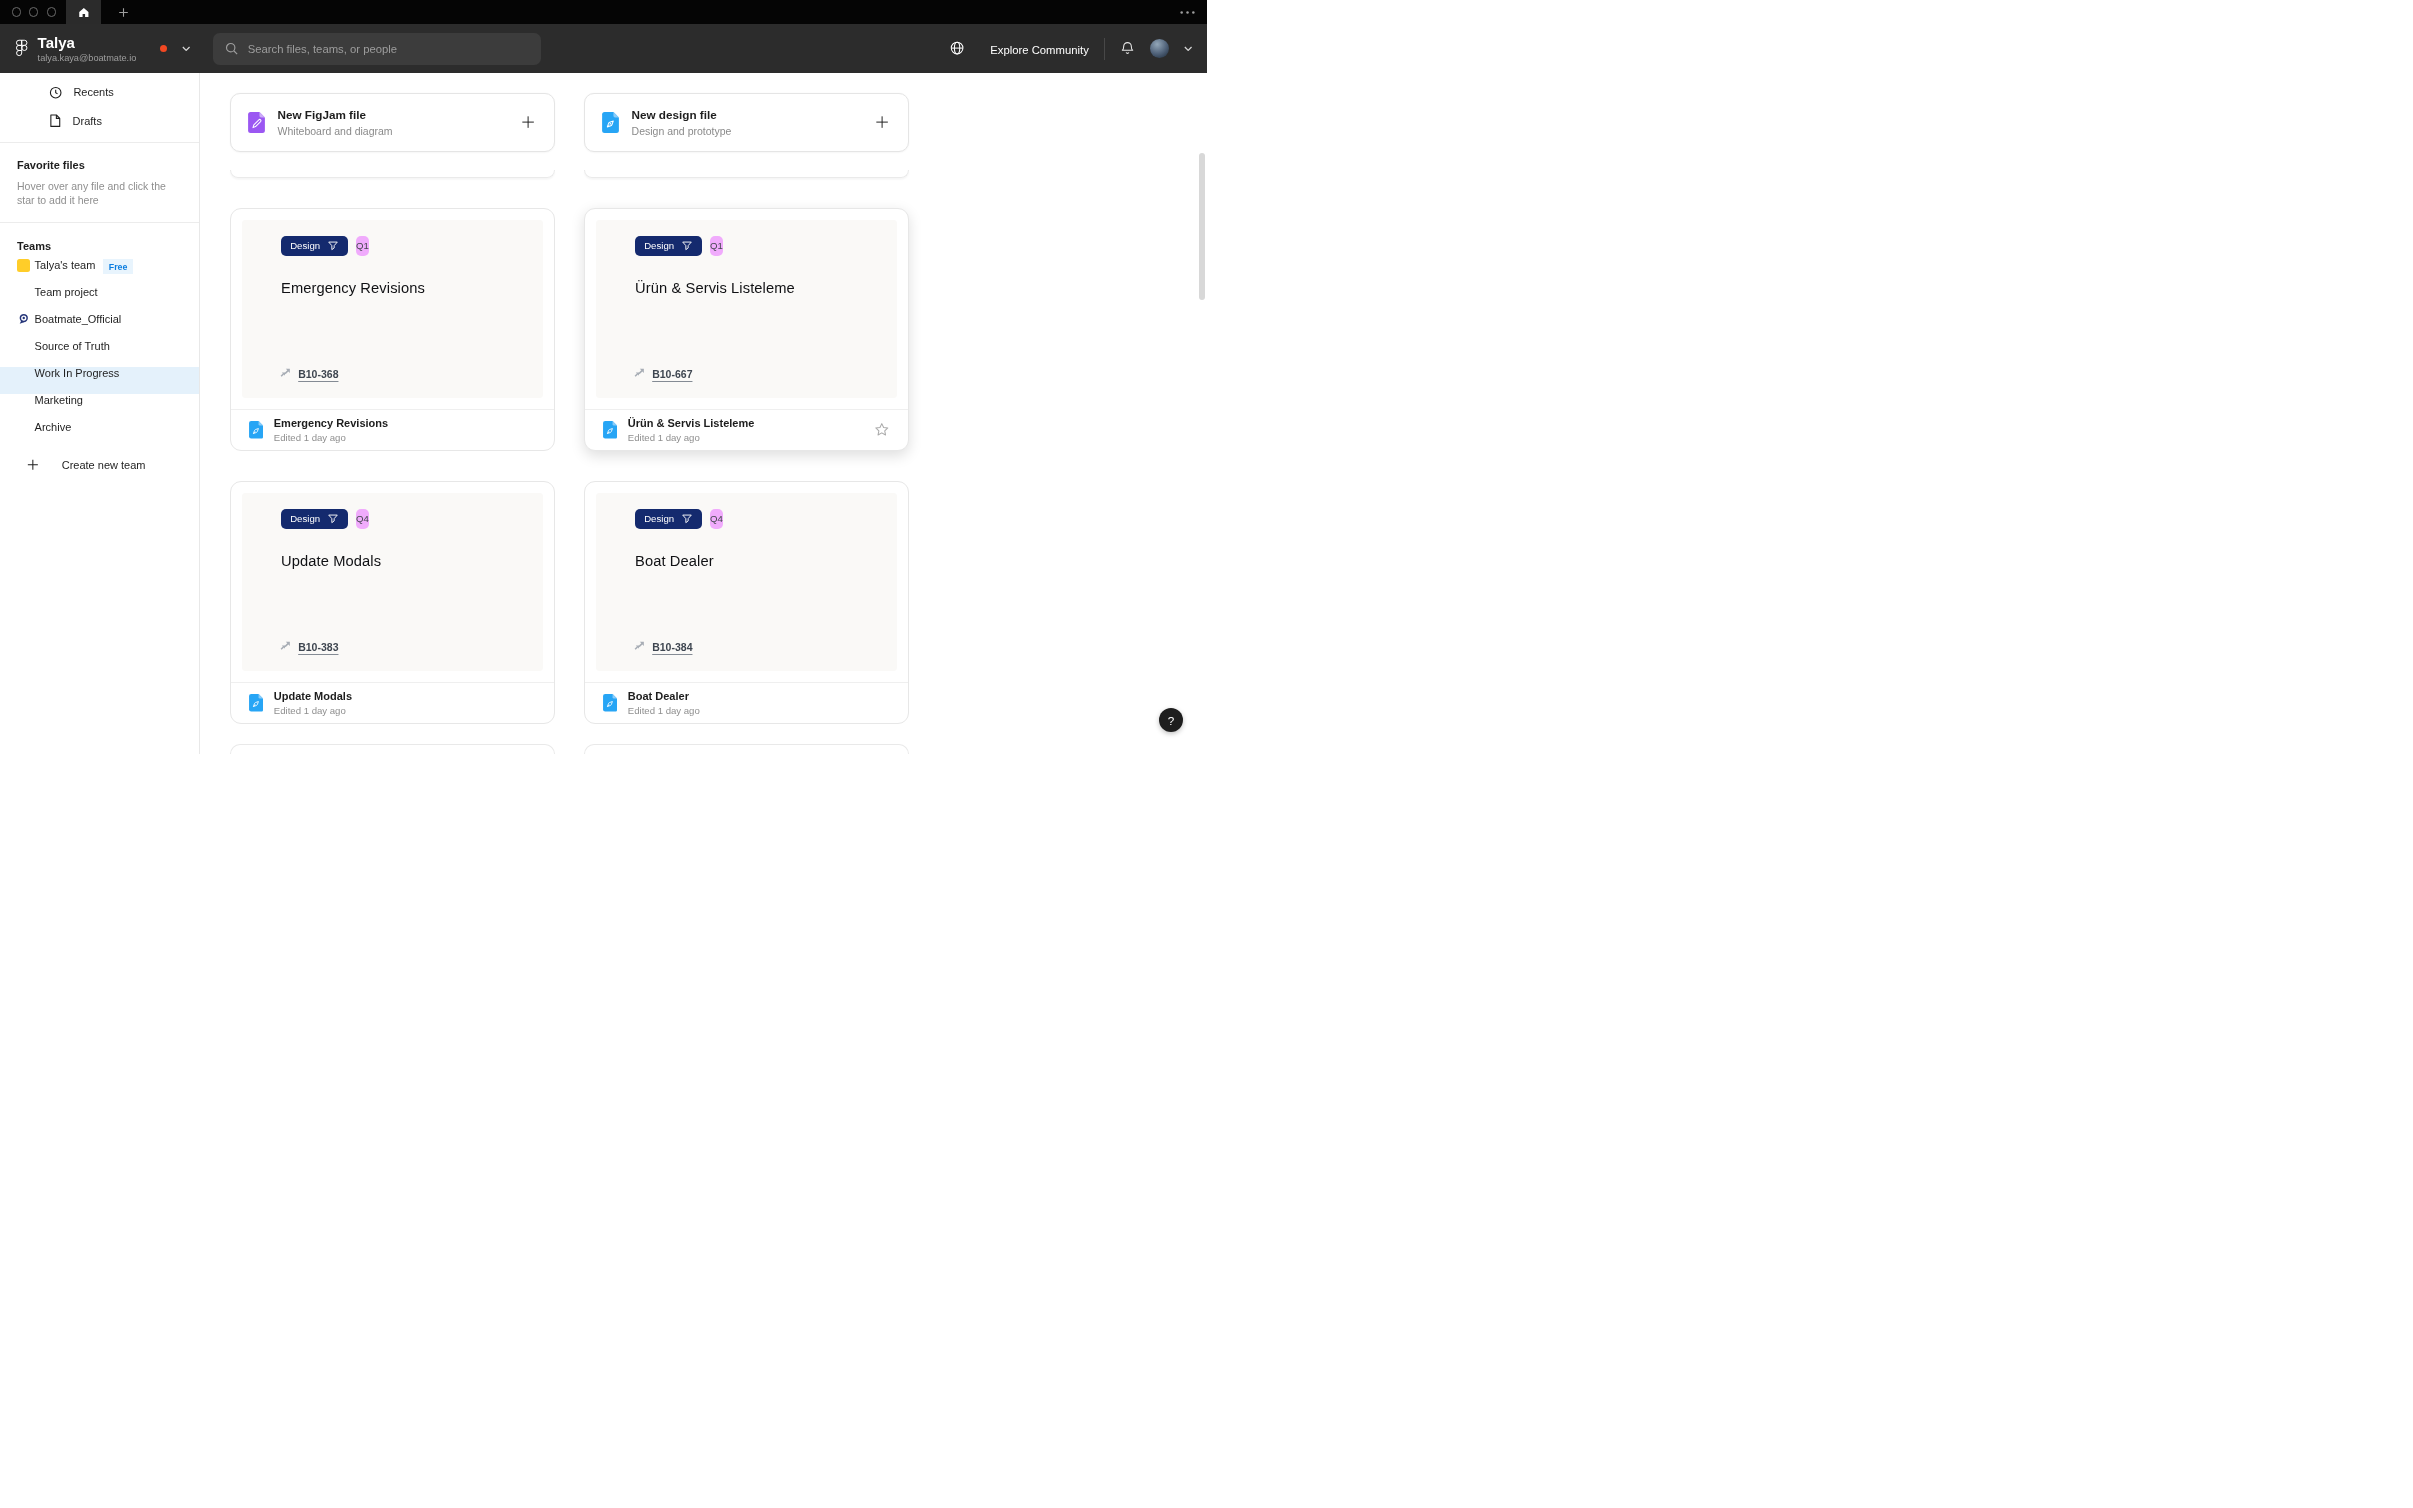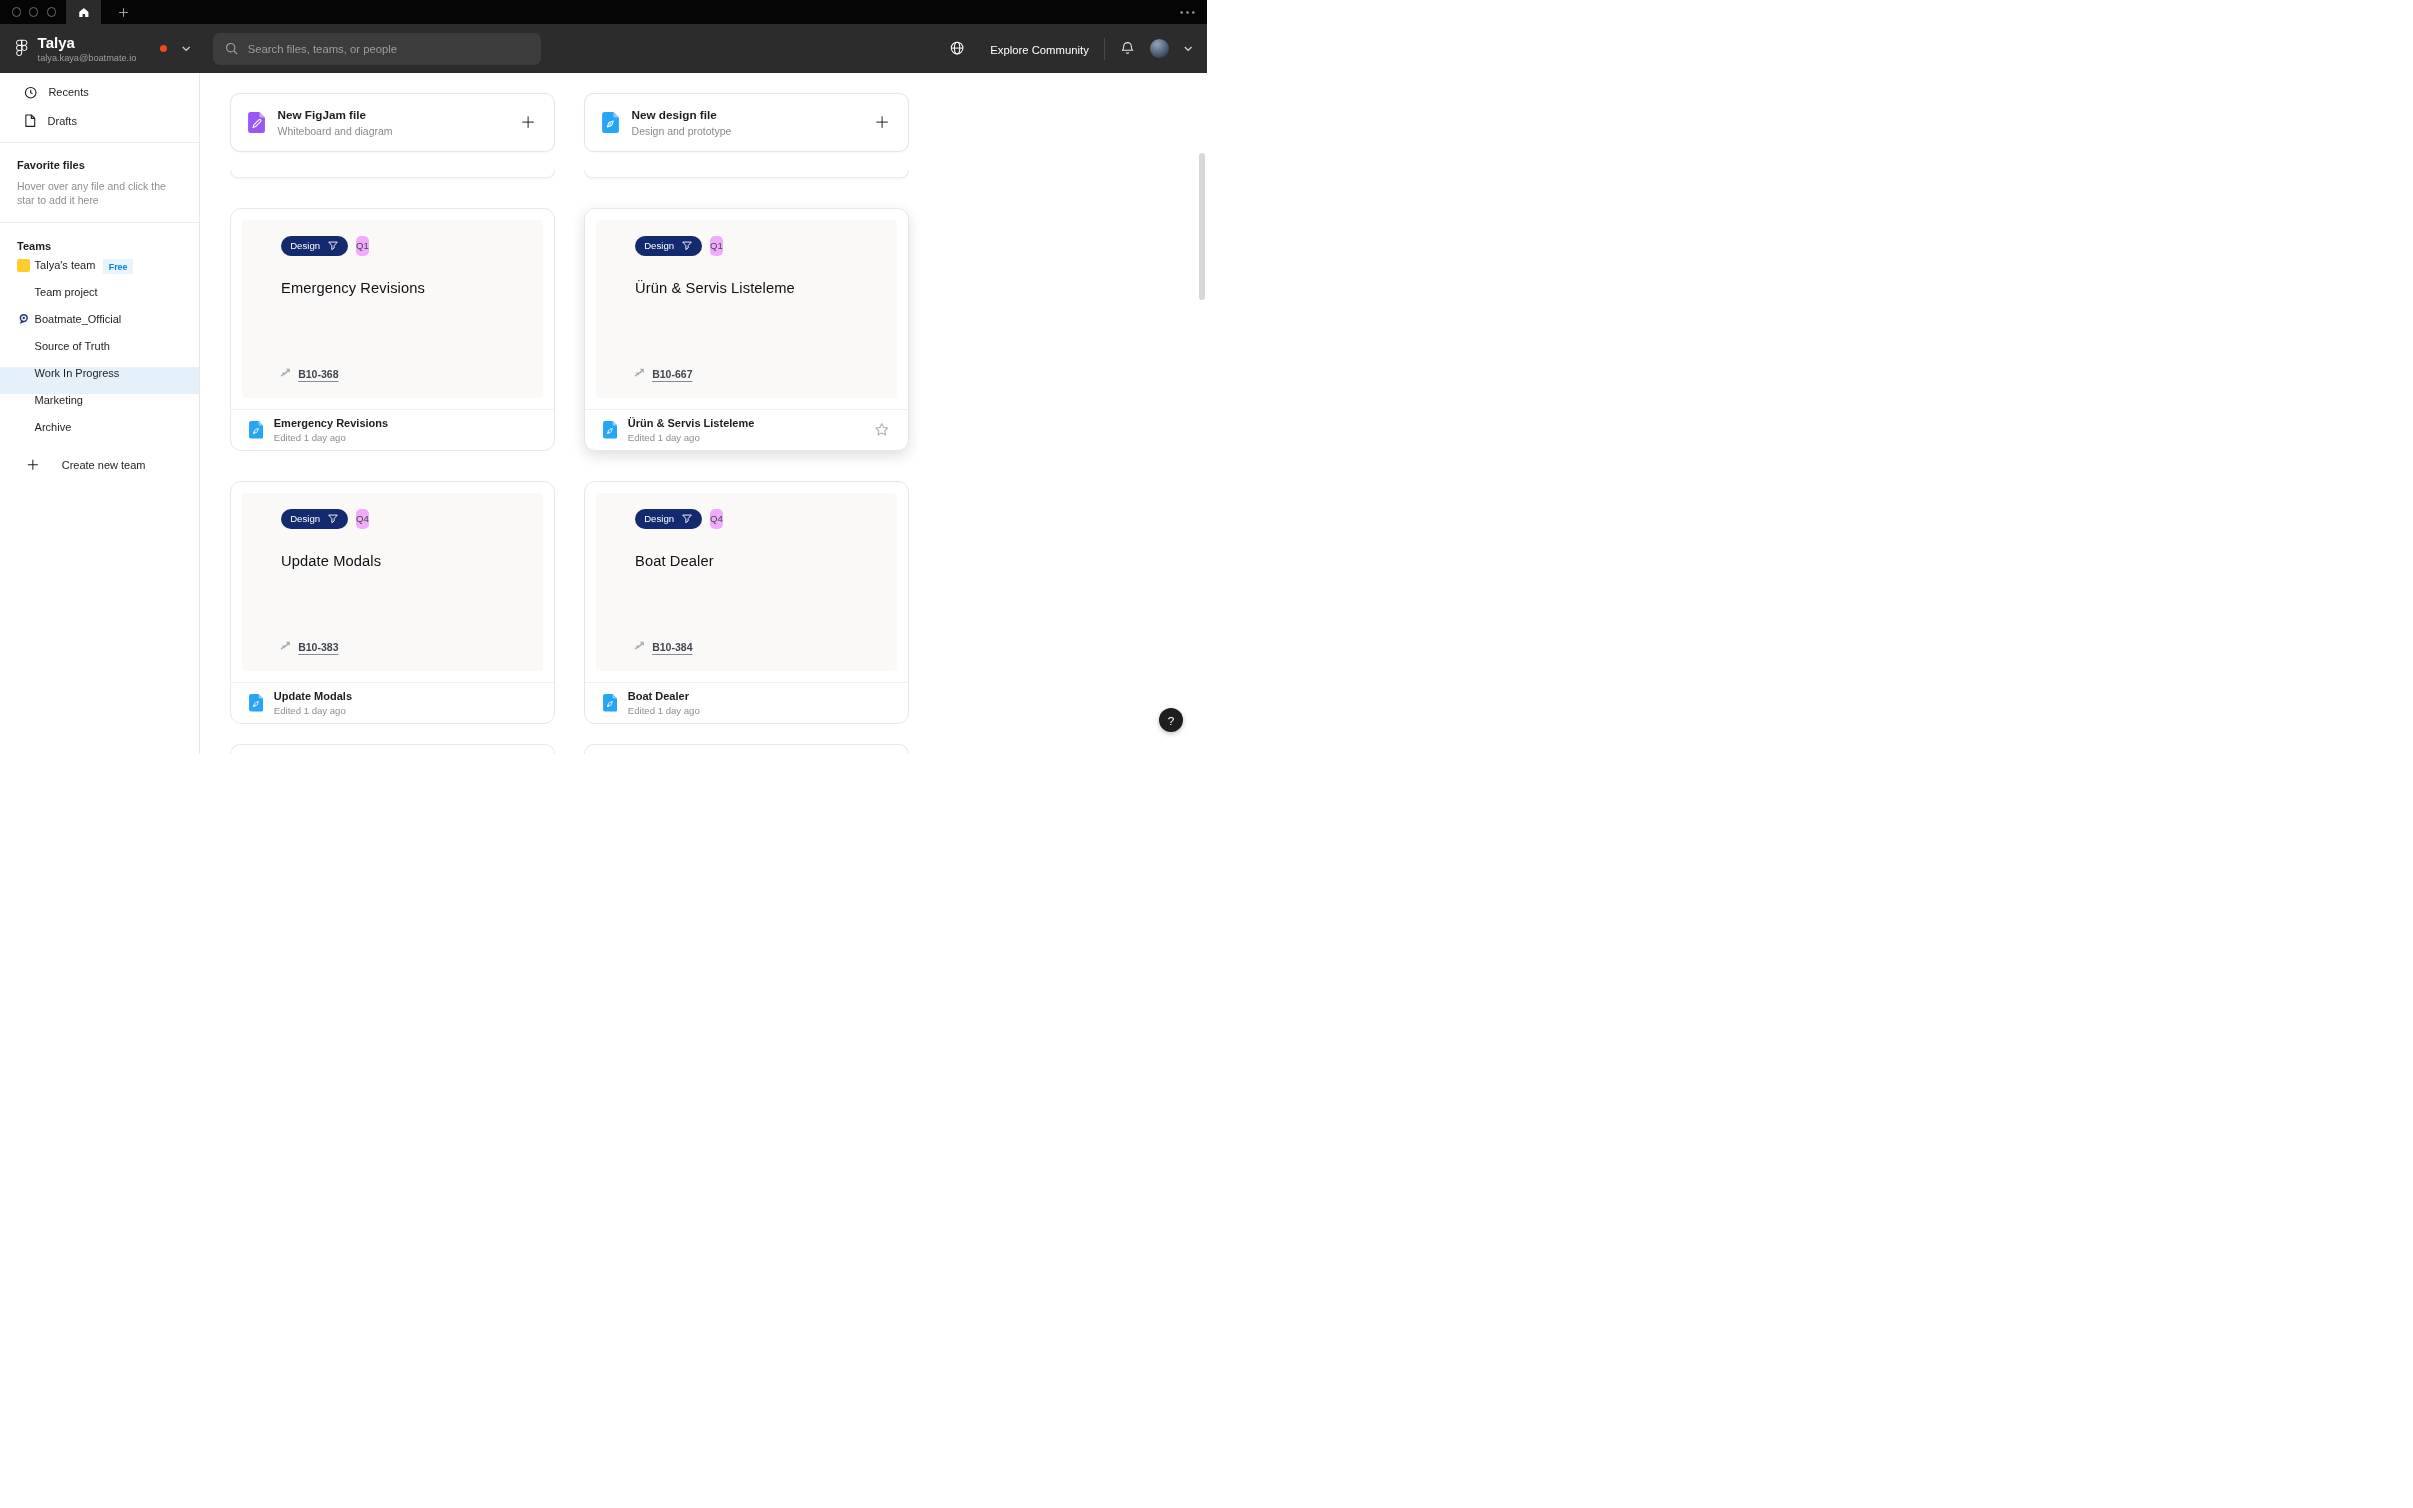--- a/index.html
+++ b/index.html
@@ -33,21 +33,21 @@
   .topbar-right { margin-left:auto; display:flex; align-items:center; gap:15px; padding-right:15px; }
   .explore { display:flex; align-items:flex-end; gap:26px; font-size:11.3px; font-weight:500; color:#fff; cursor:pointer; }
   .vdiv { width:0.8px; height:22px; background:#484848; }
   .avatar { width:19px; height:19px; border-radius:50%;
             background:radial-gradient(circle at 38% 28%, #93a7b8, #51637a 52%, #1f2d3d 95%); }
 
   
   .app { display:flex; height:681px; }
   .sidebar { width:200px; flex:0 0 200px; border-right:0.8px solid #e8e8e8; background:#fff; padding-top:5px; }
   .snav-item { height:28.5px; display:flex; align-items:center; gap:11px; padding-left:24px;
-               font-size:11px; color:#1e1e1e; cursor:pointer; }
+               font-size:11px; color:#1e1e1e; cursor:pointer;margin-left:25px; }
   .sdivider { height:0.8px; background:#ececec; margin:6.7px 0; }
   .ssection-h { font-size:11px; font-weight:700; color:#1e1e1e; padding:10px 17px 7.5px; }
   .shint { font-size:10.5px; color:#8f8f8f; line-height:14.2px; padding:0 22px 8.4px 17px; }
   .team-item { height:27px; display:flex; align-items:flex-start; padding-left:17px; font-size:11px;
                color:#1e1e1e; cursor:pointer; }
   .team-item.selected { background:#e4f1fb; }
   .t-icon { width:12.6px; height:12.6px; margin-right:5px; display:flex; align-items:center; justify-content:center; flex:0 0 12.6px; }
   .yellow-square { width:12.6px; height:12.6px; border-radius:2.5px; background:#ffcd29; }
   .free-badge { margin-left:7.5px; font-size:8.8px; font-weight:700; color:#0b7de0; background:#e8f4fd;
                 padding:2.5px 5.9px; border-radius:0; }
@@ -68,21 +68,21 @@
                 margin-top:17.6px; box-shadow:0 1.7px 1.7px rgba(0,0,0,0.04); }
 
   .files-grid { display:grid; grid-template-columns:325px 325px; column-gap:29px; row-gap:30px; margin-top:30px; }
   .file-card { height:243px; border:0.8px solid #e7e7e7; border-radius:11px; background:#fff;
                display:flex; flex-direction:column; cursor:pointer; }
   .file-card.hovered { box-shadow:0 4.2px 13.4px rgba(0,0,0,0.13); }
   .thumb { margin:11px 11px 0; height:178px; background:#faf9f7; border-radius:3.4px;
            position:relative; padding:16px 0 0 39px; }
   .badge-row { display:flex; align-items:center; gap:8.4px; }
   .tag-badge { background:#142a6e; color:#fff; font-size:9.6px; font-weight:500; height:20px;
-               display:inline-flex; align-items:center; gap:8.4px; padding:0 9.2px; border-radius:10px; }
+               display:inline-flex; align-items:center; gap:8.4px; padding:0 9.2px; border-radius:5px; }
   .q-badge { background:#f0abfc; color:#42464d; font-size:9.6px; height:20px;
              display:inline-flex; align-items:center; padding:0 0; border-radius:5px; }
   .thumb-title { margin-top:24px; font-size:14.7px; color:#101114; letter-spacing:0.1px; }
   .ticket-row { position:absolute; left:37px; bottom:18.4px; display:flex; align-items:center; gap:7.5px; }
   .ticket-link { font-size:10.5px; font-weight:600; color:#3e4650; text-decoration:underline;
                  text-underline-offset:2.5px; text-decoration-color:#848b94; }
   .file-footer { border-top:0.8px solid #efefef; margin-top:11px; flex:1;
                  display:flex; align-items:center; gap:11px; padding:0 17.6px; }
   .file-name { font-size:11px; font-weight:700; color:#1d1d1d; }
   .file-edited { font-size:9.6px; color:#8f8f8f; margin-top:3.4px; }

